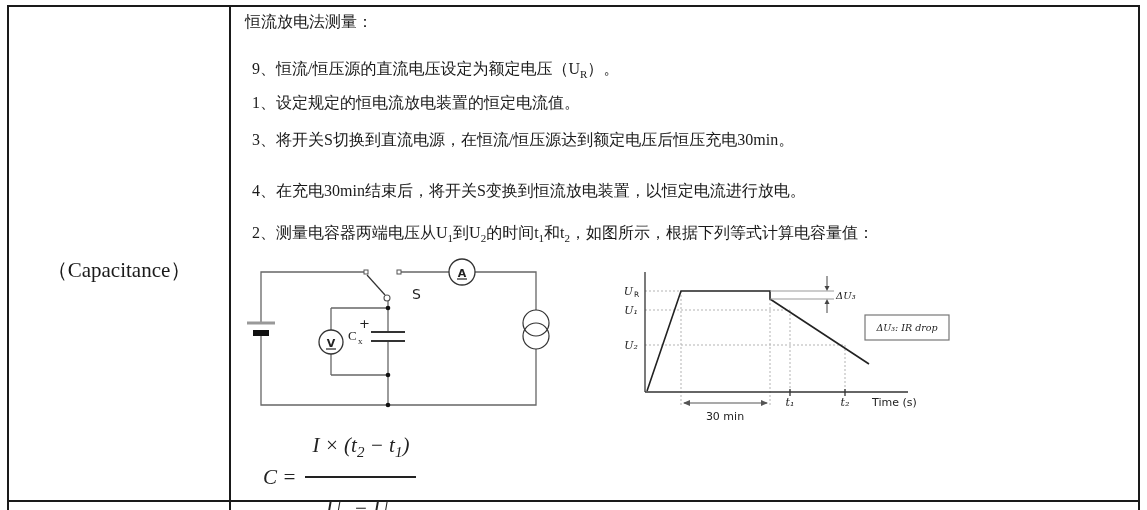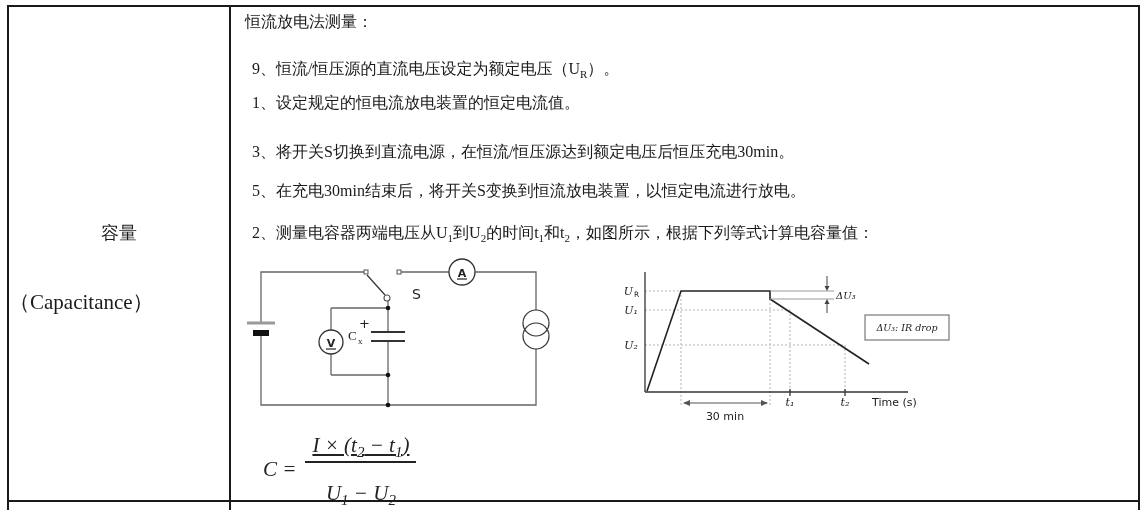--- a/index.html
+++ b/index.html
@@ -6,57 +6,56 @@
   .screen{position:relative;width:1147px;height:510px;background:#fff;overflow:hidden;
           font-family:"Liberation Serif","DejaVu Serif",serif;color:#1a1a1a;}
   
   .table-outer{position:absolute;left:7px;top:5px;width:1133px;height:600px;
                border:2px solid #1a1a1a;box-sizing:border-box;}
   .col-divider{position:absolute;left:229px;top:5px;width:2px;height:505px;background:#1a1a1a;}
   .row-divider{position:absolute;left:7px;top:500px;width:1133px;height:2px;background:#1a1a1a;}
   
   .left-cell{position:absolute;left:9px;top:0;width:220px;height:500px;}
   .left-zh{position:absolute;left:0;top:221px;width:220px;text-align:center;font-size:18px;}
-  .left-en{position:absolute;left:0;top:256px;width:220px;text-align:left;font-size:21px;margin-top:32px;}
+  .left-en{position:absolute;left:0;top:256px;width:220px;text-align:center;font-size:21px;}
   
   .line{position:absolute;font-size:16px;white-space:nowrap;line-height:20px;}
   .line sub{font-size:11px;line-height:0;}
   
   .formula{position:absolute;left:263px;top:433px;display:flex;align-items:center;
            font-style:italic;font-size:21px;color:#222;}
   .frac{display:inline-flex;flex-direction:column;text-align:center;margin-left:9px;}
-  .frac .num{padding:0 7px 3px 7px;border-bottom:2px solid #222;text-decoration:underline;}
+  .frac .num{padding:0 7px 18px 7px;border-bottom:2px solid #222;}
   .frac .den{padding-top:18px;}
   .formula sub{font-size:15px;line-height:0;}
   
   .gt-it{font-family:"DejaVu Serif","DejaVu Sans",serif;font-style:italic;}
   .gt-sans{font-family:"DejaVu Sans","Liberation Sans",sans-serif;}
   .gt-comp{font-family:"DejaVu Sans","Liberation Sans",sans-serif;font-weight:bold;}
   svg{position:absolute;}
 </style>
 </head>
 <body>
 
 <div class="screen">
 
   <div class="table-outer"></div>
   <div class="col-divider"></div>
   <div class="row-divider"></div>
 
   <div class="left-cell">
-    <div class="left-zh">容量</div>
     <div class="left-en">（Capacitance）</div>
   </div>
 
   <div>
     <div class="line" style="left:245px;top:12px">恒流放电法测量：</div>
     <div class="line" style="left:252px;top:59px"><span>9、恒流/恒压源的直流电压设定为额定电压（U</span><sub>R</sub><span>）。</span></div>
     <div class="line" style="left:252px;top:93px"><span>1、设定规定的恒电流放电装置的恒定电流值。</span></div>
-    <div class="line" style="left:252px;top:142px"><span>3、将开关S切换到直流电源，在恒流/恒压源达到额定电压后恒压充电30min。</span></div>
-    <div class="line" style="left:252px;top:181px"><span>5、在充电30min结束后，将开关S变换到恒流放电装置，以恒定电流进行放电。</span></div>
+    <div class="line" style="left:252px;top:130px"><span>3、将开关S切换到直流电源，在恒流/恒压源达到额定电压后恒压充电30min。</span></div>
+    <div class="line" style="left:252px;top:181px"><span>4、在充电30min结束后，将开关S变换到恒流放电装置，以恒定电流进行放电。</span></div>
     <div class="line" style="left:252px;top:223px"><span>2、测量电容器两端电压从U</span><sub>1</sub><span>到U</span><sub>2</sub><span>的时间t</span><sub>1</sub><span>和t</span><sub>2</sub><span>，如图所示，根据下列等式计算电容量值：</span></div>
   </div>
 
   <svg style="left:240px;top:252px" width="320" height="160" viewBox="0 0 320 160">
     <g stroke="#666" stroke-width="1.3" fill="none">
       <polyline points="21,70 21,20 126,20"></polyline>
       <line x1="161" y1="20" x2="209" y2="20"></line>
       <polyline points="235,20 296,20 296,58"></polyline>
       <polyline points="296,97 296,153 21,153 21,84"></polyline>
       <line x1="148" y1="49" x2="148" y2="80"></line>

